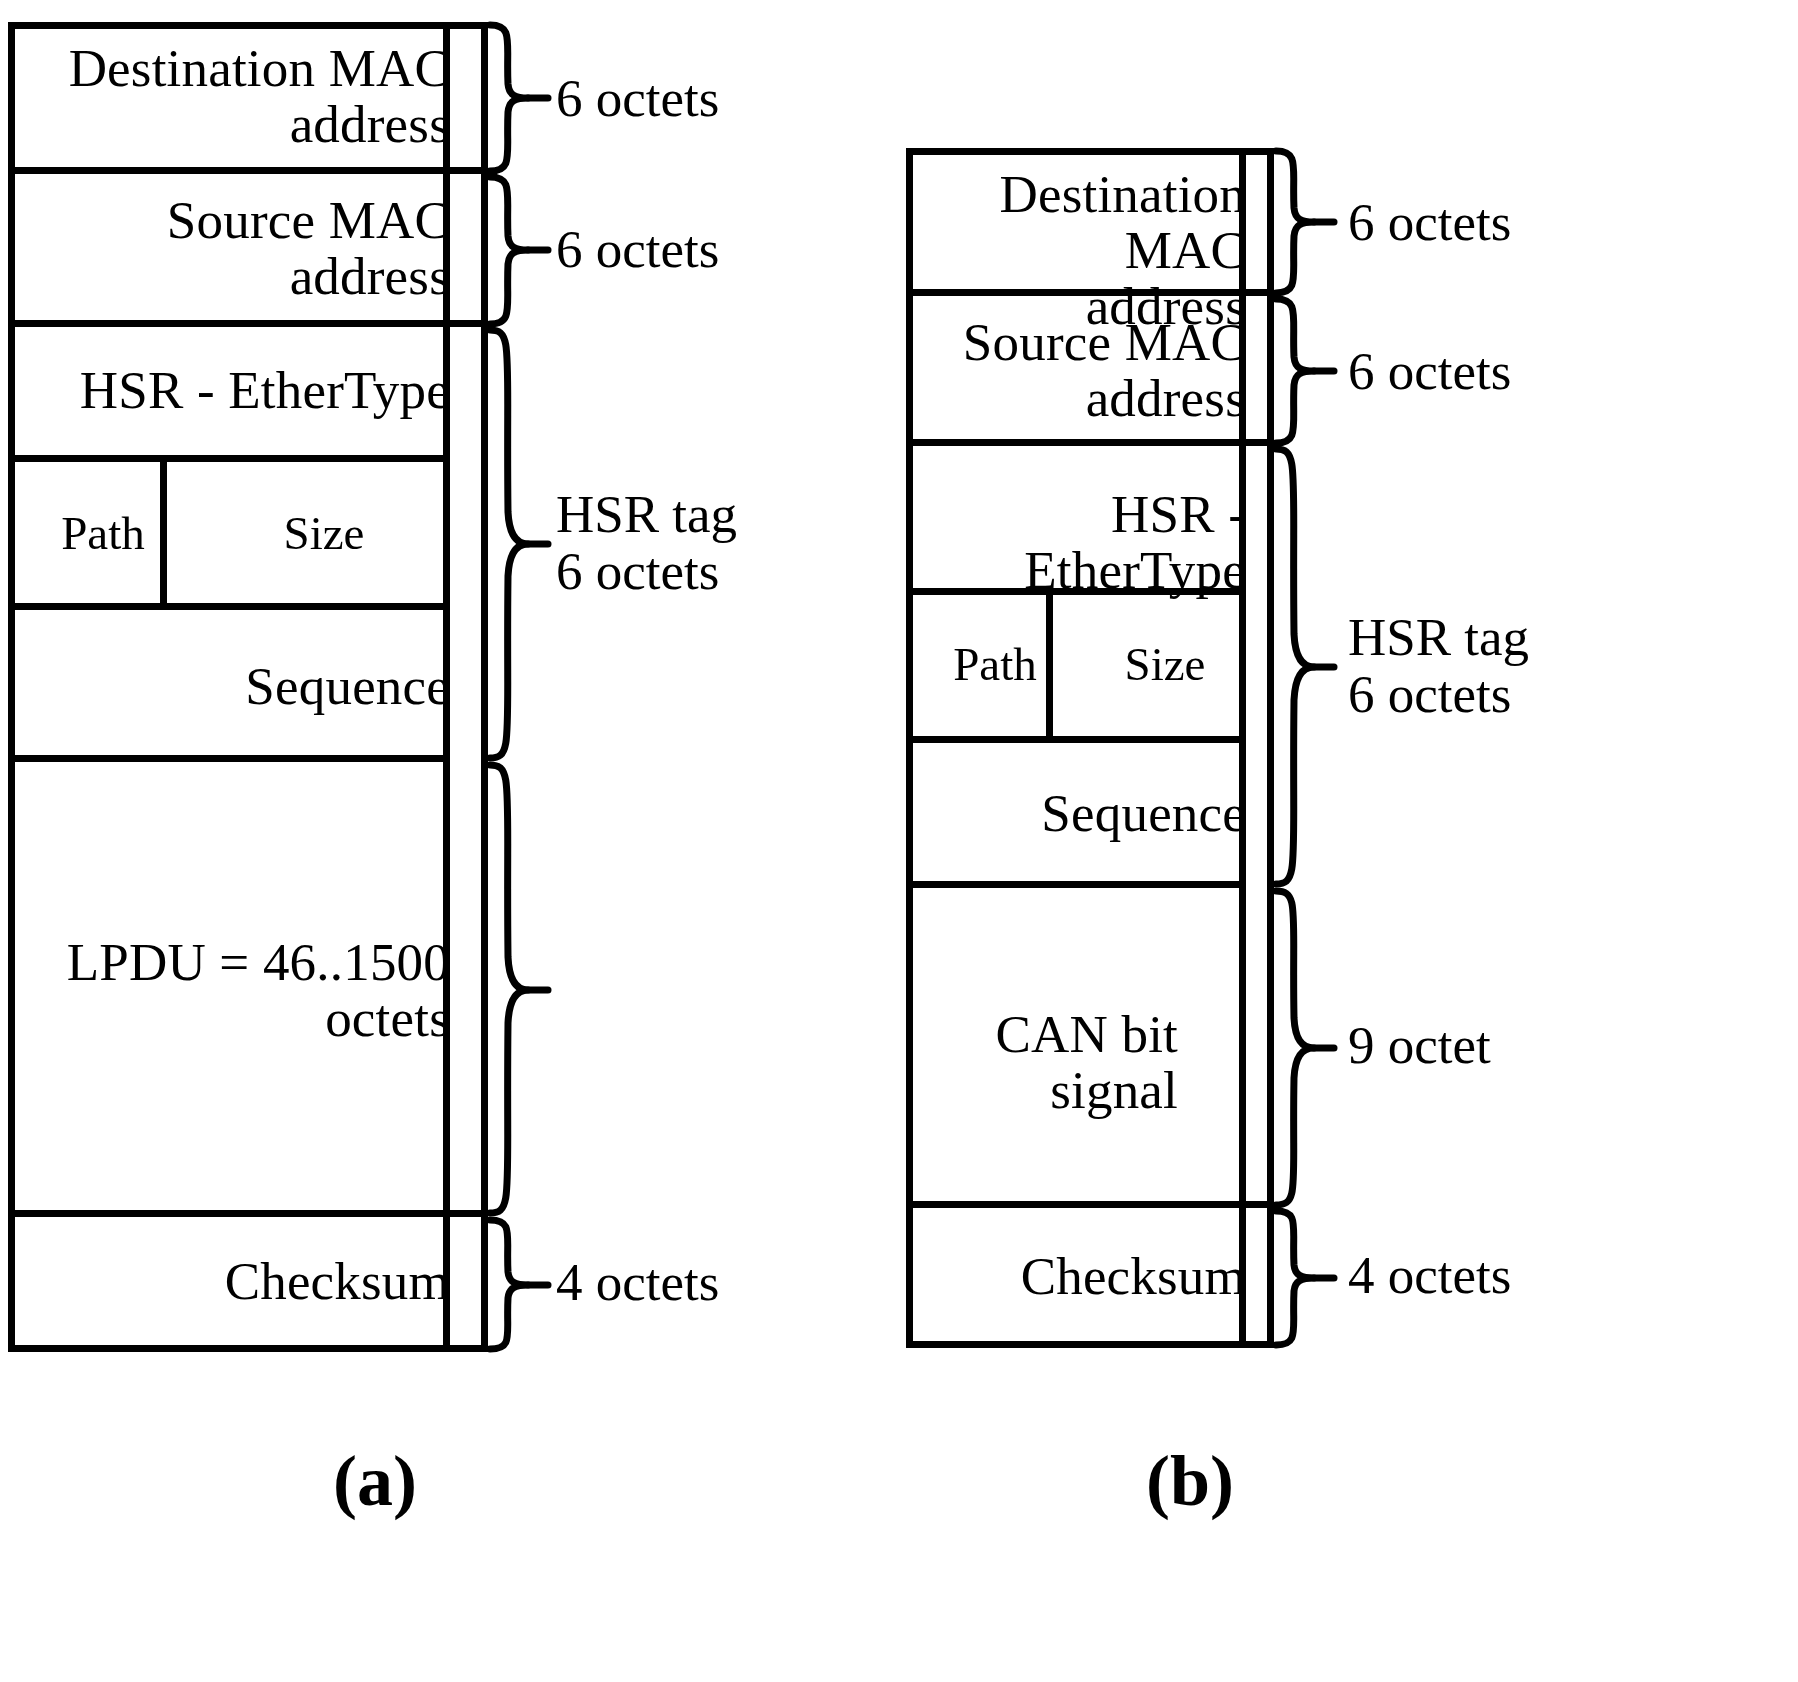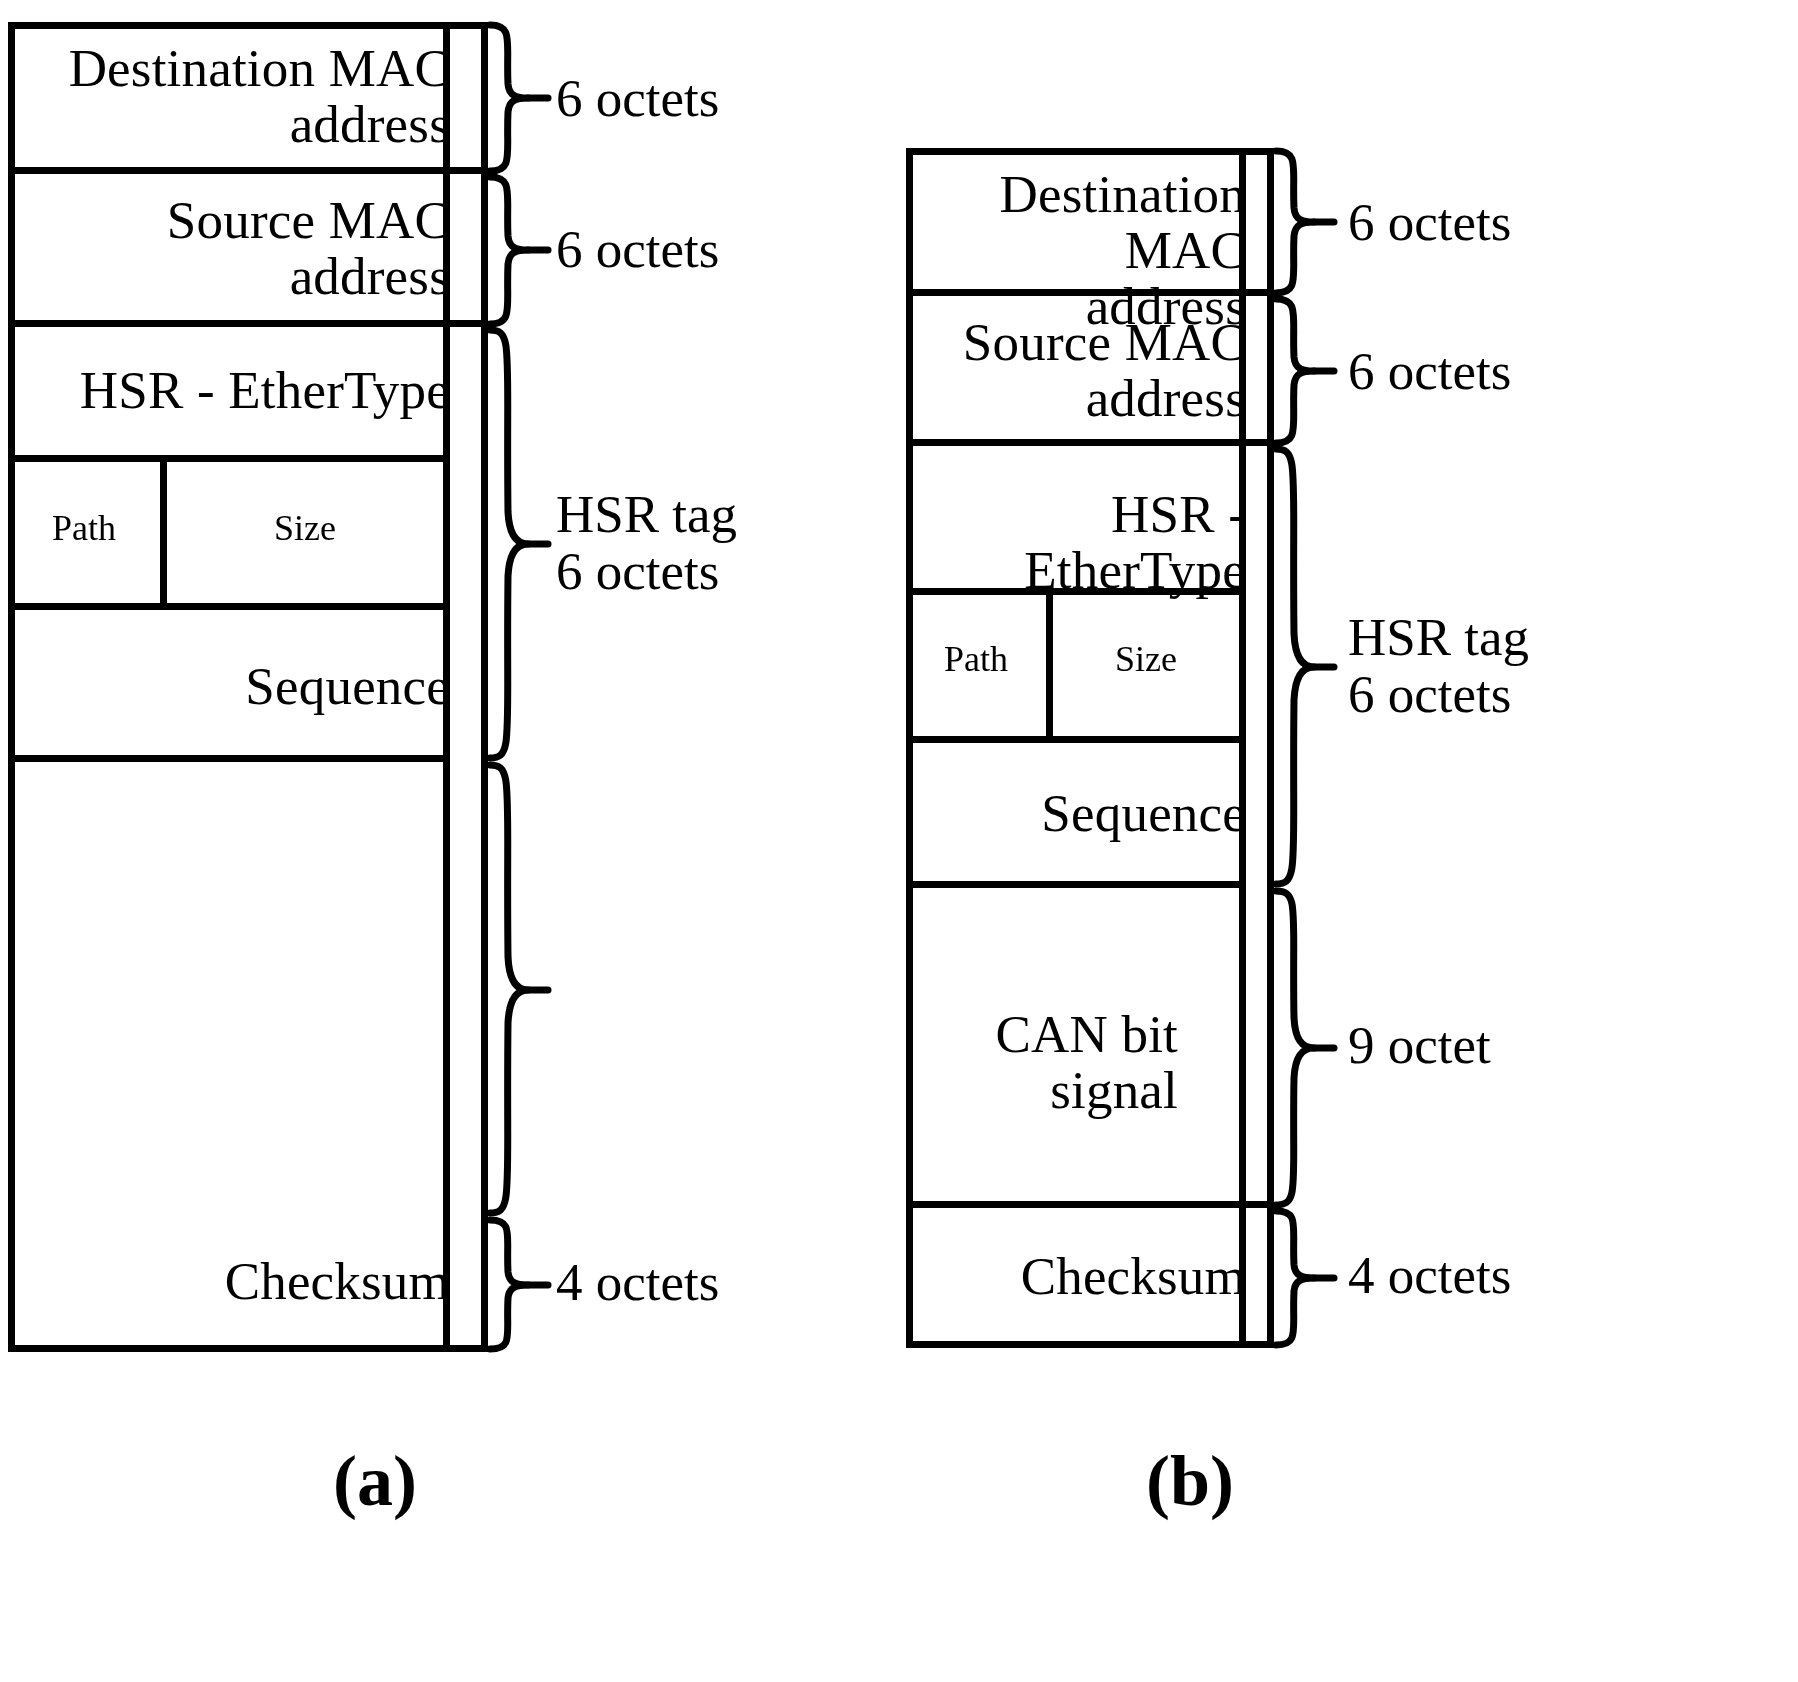--- a/index.html
+++ b/index.html
@@ -56,22 +56,23 @@
 
   
   .split-divider {
     position: absolute;
     width: 7px;
     background: #000;
   }
   .sub-label {
     position: absolute;
     text-align: center;
-    font-size: 36px;
+    font-size: 47px;
     line-height: 1.06;
+    margin-left: 19px;
   }
 
   
   .vrule {
     position: absolute;
     width: 7px;
     background: #000;
   }
 
   
@@ -125,20 +126,24 @@
     <div class="row" style="top:440px; height:148px; width:442px;">
       <div class="split-divider" style="left:152px; top:0px; height:141px;"></div>
       <div class="sub-label" style="left:0px; top:47px; width:152px;">Path</div>
       <div class="sub-label" style="left:152px; top:47px; width:290px;">Size</div>
     </div>
 
     <div class="row" style="top:588px; height:152px; width:442px;">
       <div class="cell-label" style="top:48px; width:442px;">Sequence</div>
     </div>
 
+    <div class="row" style="top:740px; height:455px; width:480px;">
+      <div class="cell-label" style="top:172px; width:442px;">LPDU = 46..1500
+octets</div>
+    </div>
 
     <div class="row last" style="top:1195px; height:135px; width:480px;">
       <div class="cell-label" style="top:36px; width:442px;">Checksum</div>
     </div>
 
     <div class="vrule" style="left:435px; top:0px; height:1330px;"></div>
   </div>
 
   <div class="brace" style="left:488px; top:22px; width:62px; height:152px;">
     <svg width="62" height="152" viewBox="0 0 62 152">

